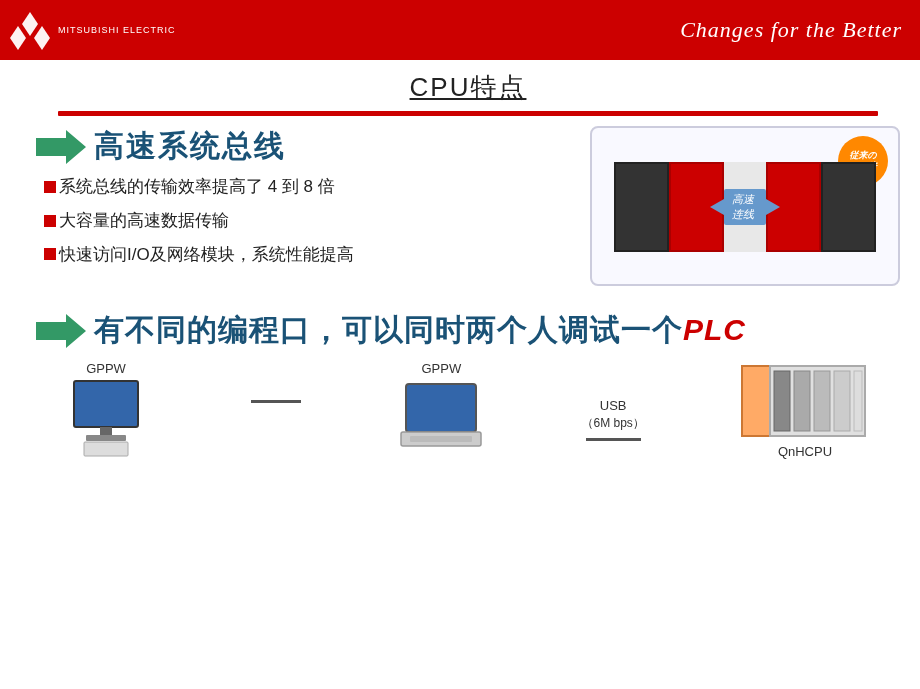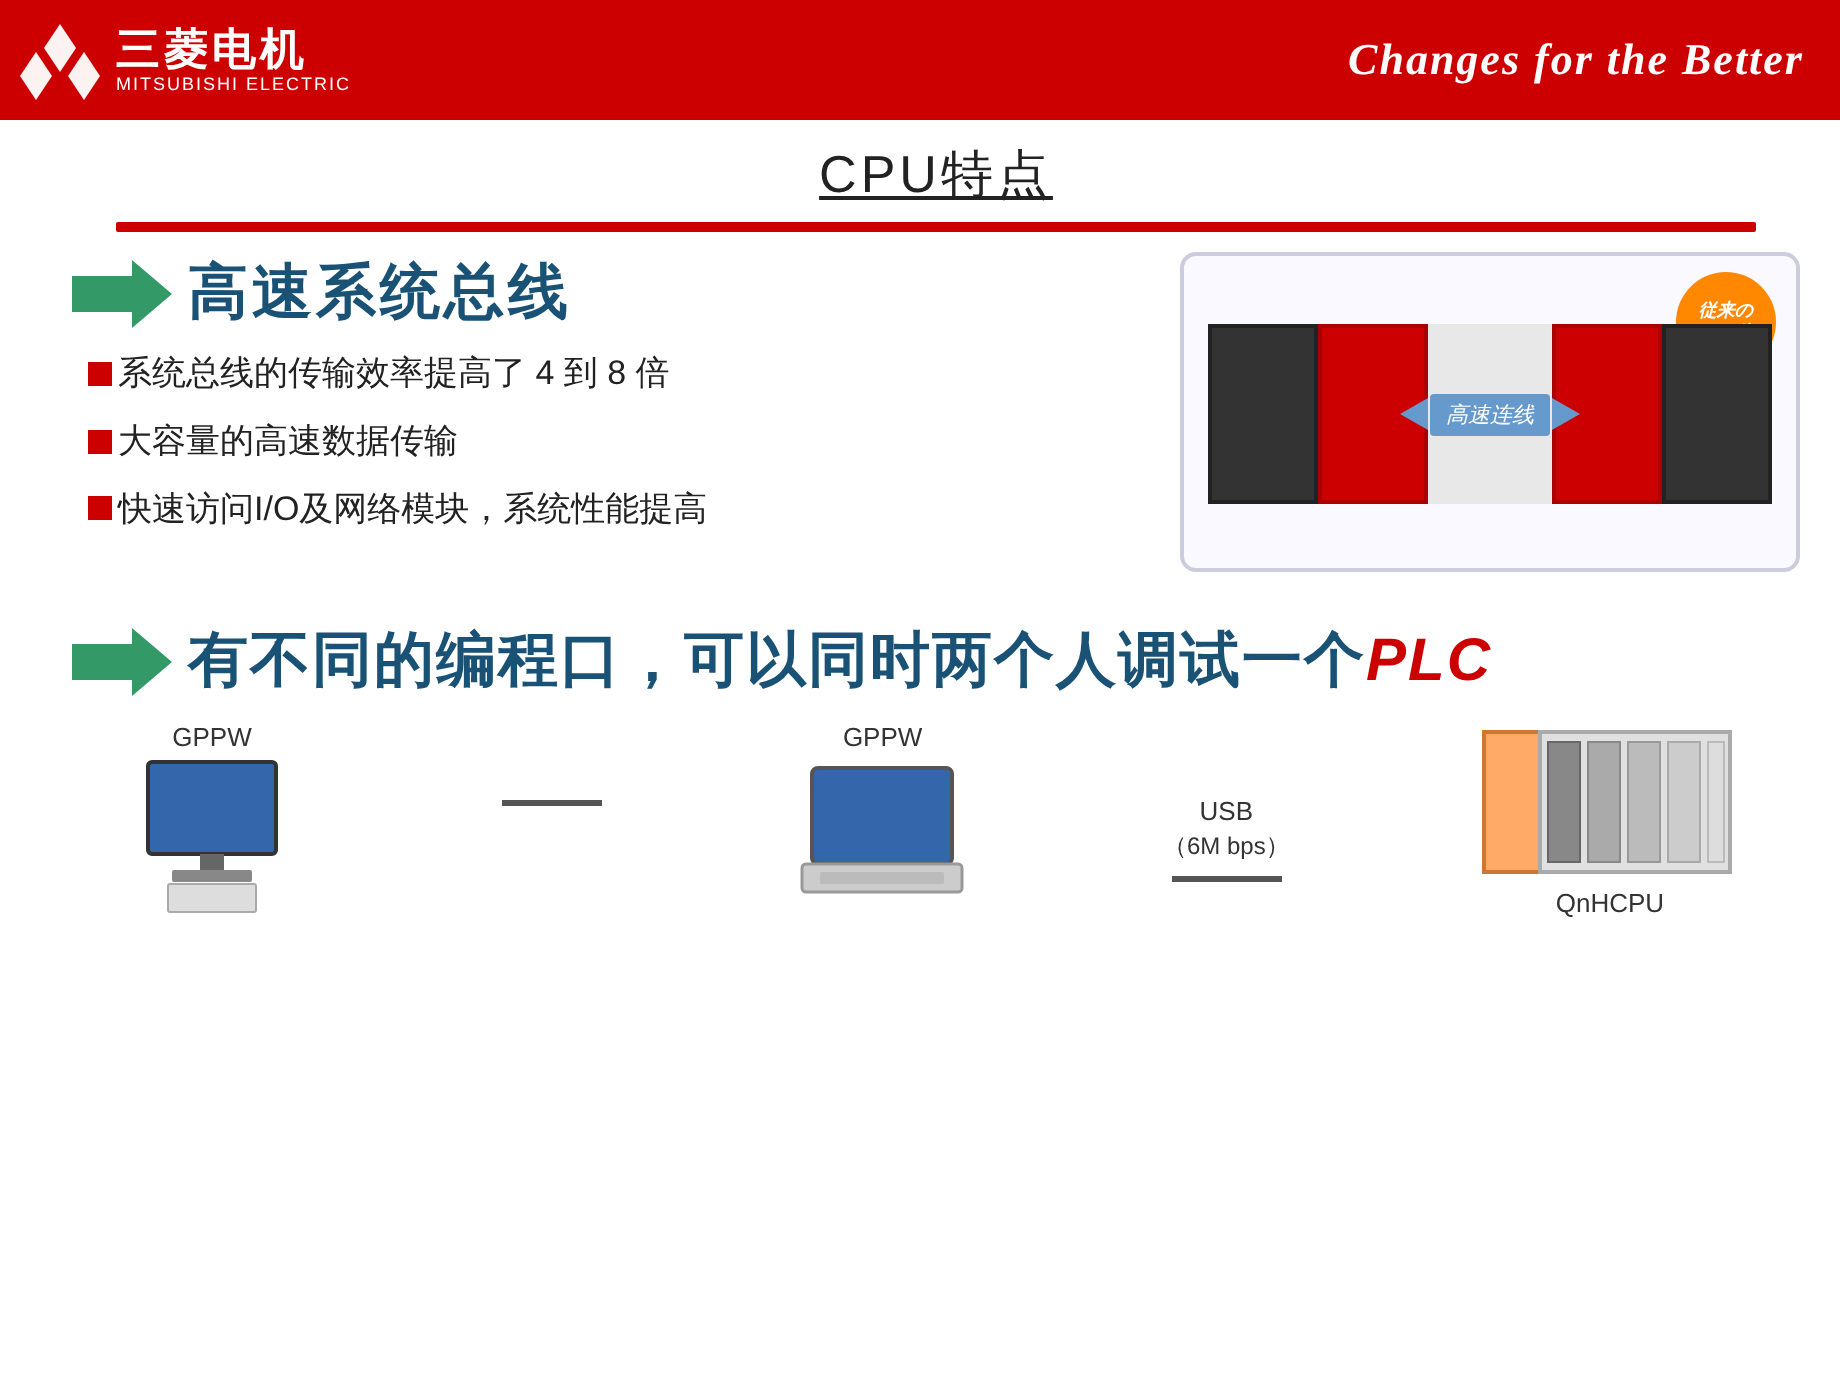--- a/index.html
+++ b/index.html
@@ -43,21 +43,21 @@
     }
     .logo-english {
       color: white;
       font-size: 9px;
       letter-spacing: 1px;
       line-height: 1;
     }
     .tagline {
       color: white;
       font-style: italic;
-      font-weight: bold;
+      font-weight: normal;
       font-size: 22px;
       font-family: Georgia, serif;
       letter-spacing: 1px;
     }
 
     
     .main {
       width: 920px;
       height: 629px;
       background: white;
@@ -168,21 +168,21 @@
       color: white;
       font-size: 9px;
       font-weight: bold;
       text-align: center;
       line-height: 1.2;
     }
     .bus-visual {
       display: flex;
       align-items: center;
       gap: 0;
-      width: 282px;
+      width: 262px;
       position: relative;
     }
     .bus-block {
       width: 55px;
       height: 90px;
       background: #cc0000;
       border: 2px solid #aa0000;
     }
     .bus-block.dark {
       background: #333;
@@ -283,21 +283,20 @@
 <div class="header">
   <div class="logo-area">
 
     <svg class="logo-diamond" viewBox="0 0 40 40">
 
       <polygon points="20,2 28,14 20,26 12,14" fill="white" opacity="0.95"></polygon>
       <polygon points="8,16 16,28 8,40 0,28" fill="white" opacity="0.95"></polygon>
       <polygon points="32,16 40,28 32,40 24,28" fill="white" opacity="0.95"></polygon>
     </svg>
     <div class="logo-text-area">
-      <span class="logo-chinese">三菱电机</span>
       <span class="logo-english">MITSUBISHI ELECTRIC</span>
     </div>
   </div>
   <div class="tagline">Changes for the Better</div>
 </div>
 
 <div class="main">
 
   <div class="page-title-area">
     <div class="page-title">CPU特点</div>

